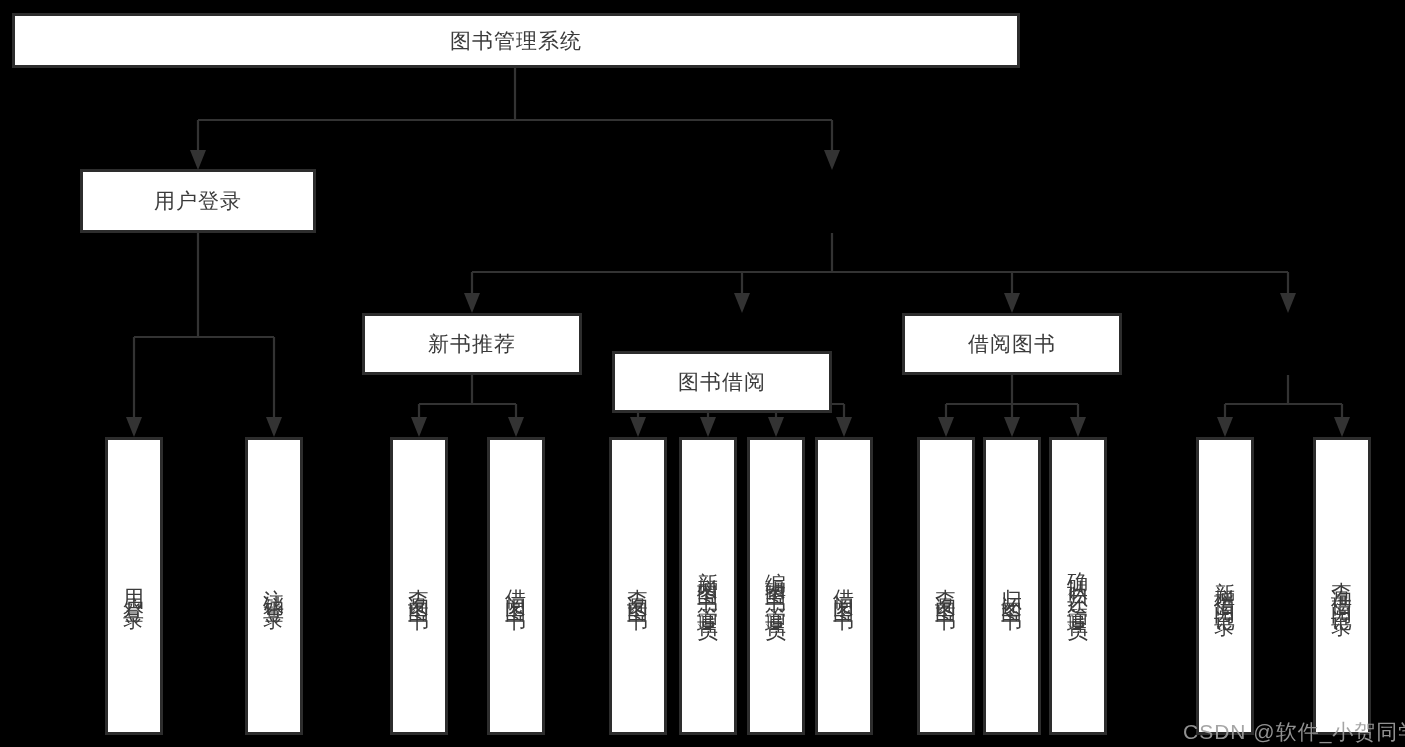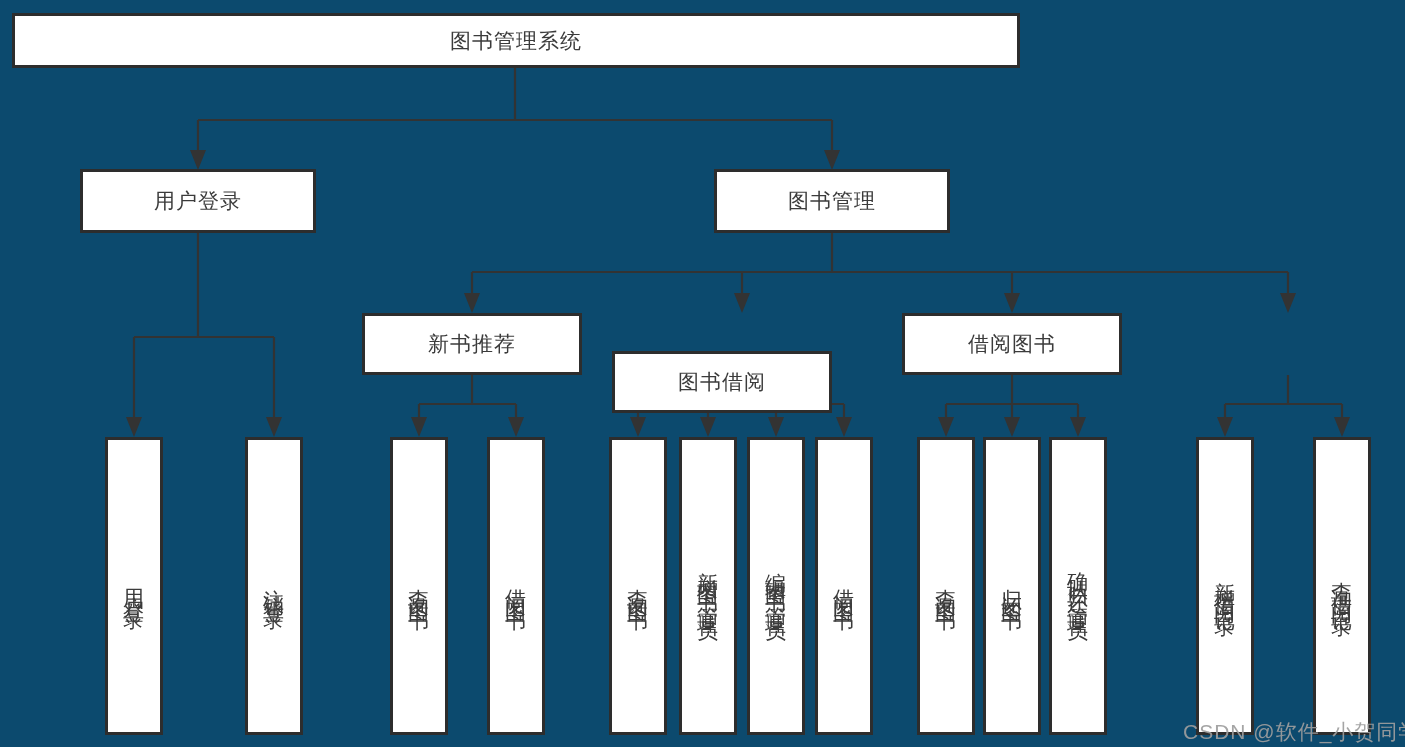--- a/index.html
+++ b/index.html
@@ -1,19 +1,19 @@
 <!DOCTYPE html>
 <html><head>
 <meta charset="utf-8">
 <style>
   html,body{margin:0;padding:0;background:#ffffff;}
   .canvas{
     position:relative;
     width:1405px;height:747px;
-    background:#0c4a6e;
+    background:#000000;
     font-family:"Liberation Sans","DejaVu Sans",sans-serif;
     overflow:hidden;
   }
   .wires{position:absolute;left:0;top:0;z-index:1;}
   .hbox,.vbox{
     position:absolute;
     box-sizing:border-box;
     background:#ffffff;
     border:3px solid #2d2d2d;
     color:#3b3b3b;
@@ -94,21 +94,20 @@
              M938 417 L954 417 L946 437 Z
              M1004 417 L1020 417 L1012 437 Z
              M1070 417 L1086 417 L1078 437 Z
              M1217 417 L1233 417 L1225 437 Z
              M1334 417 L1350 417 L1342 437 Z" fill="#333333" stroke="none"></path>
   </svg>
 
   <div class="hbox" style="left:12px;top:13px;width:1008px;height:55px;">图书管理系统</div>
 
   <div class="hbox" style="left:80px;top:169px;width:236px;height:64px;">用户登录</div>
-  <div class="hbox" style="left:714px;top:169px;width:236px;height:64px;">图书管理</div>
 
   <div class="hbox" style="left:362px;top:313px;width:220px;height:62px;">新书推荐</div>
   <div class="hbox" style="left:612px;top:313px;width:220px;height:62px;margin-top:38px;">图书借阅</div>
   <div class="hbox" style="left:902px;top:313px;width:220px;height:62px;">借阅图书</div>
 
   <div class="vbox" style="left:105px;top:437px;width:58px;height:298px;">用户登录</div>
   <div class="vbox" style="left:245px;top:437px;width:58px;height:298px;">注销登录</div>
 
   <div class="vbox" style="left:390px;top:437px;width:58px;height:298px;">查询图书</div>
   <div class="vbox" style="left:487px;top:437px;width:58px;height:298px;">借阅图书</div>

